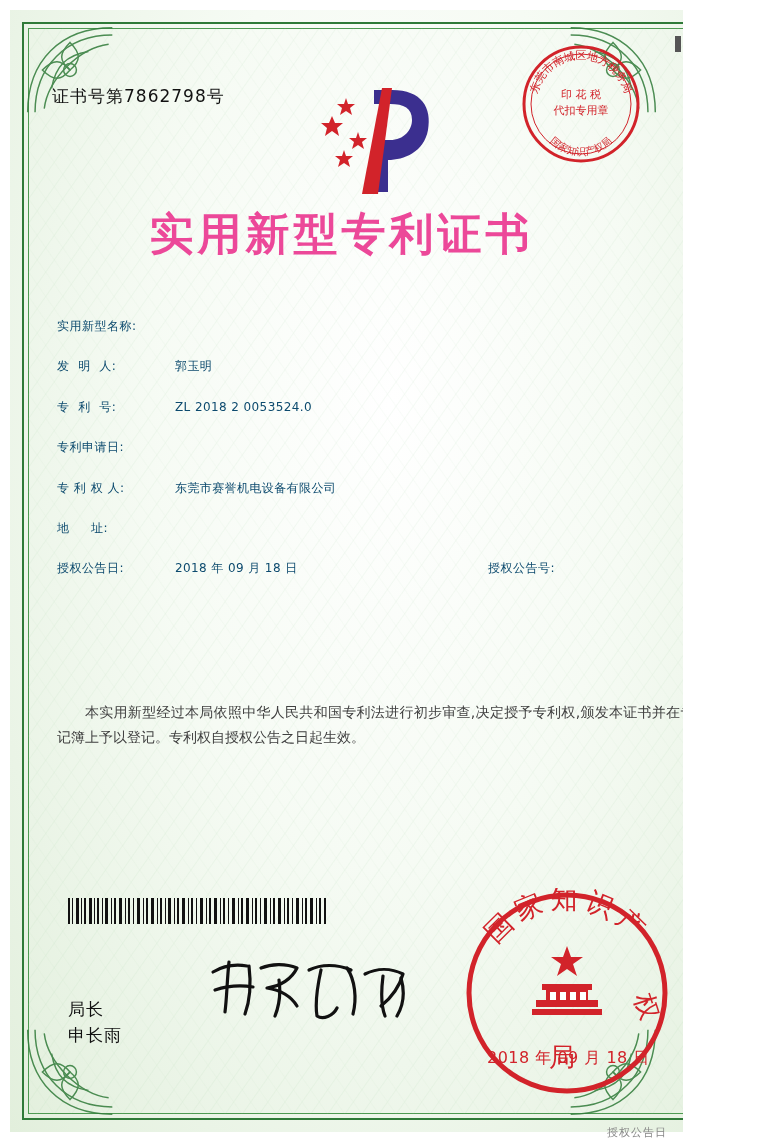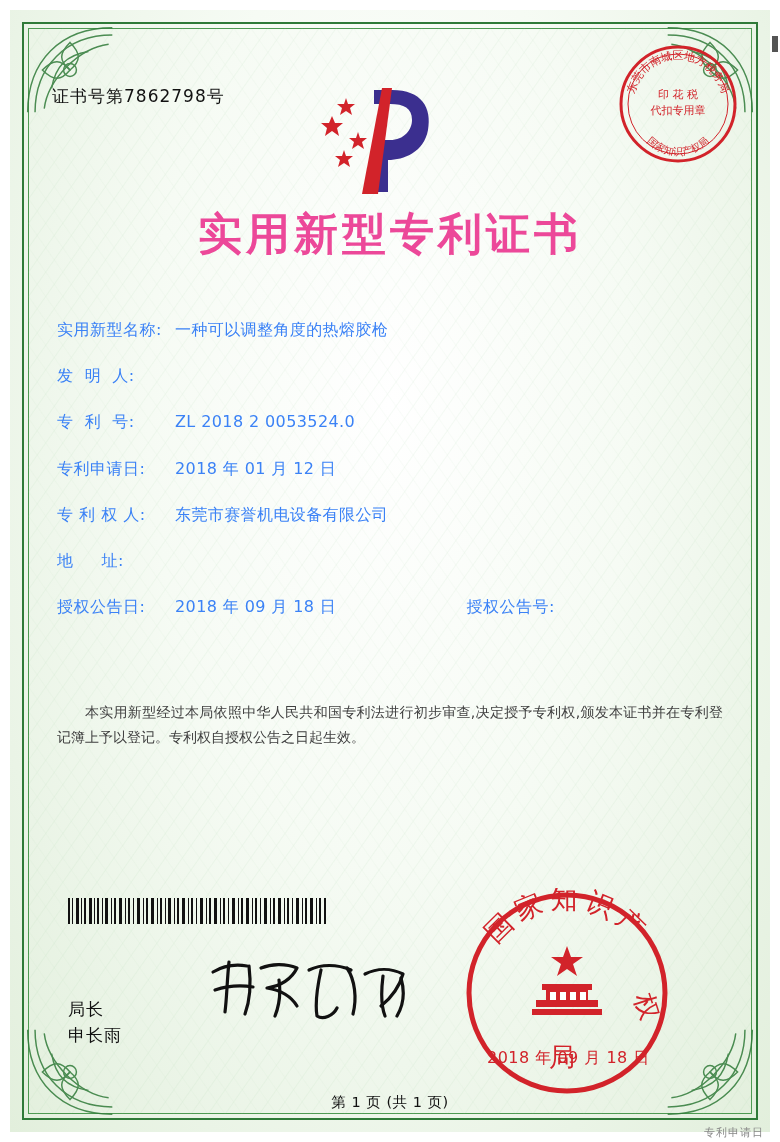--- a/index.html
+++ b/index.html
@@ -5,21 +5,21 @@
   html, body {
     margin: 0;
     padding: 0;
     background: #fff;
   }
   body {
     font-family: "DejaVu Sans", "Liberation Sans", sans-serif;
   }
   #cert {
     position: relative;
-    width: 780px;
+    width: 683px;
     height: 1142px;
     overflow: hidden;
     background: #ffffff;
   }
   
   .paper {
     position: absolute;
     left: 10px;
     top: 10px;
     width: 760px;
@@ -102,22 +102,22 @@
     letter-spacing: 4px;
     color: #ec4899;
   }
 
   
   .fields {
     position: absolute;
     left: 57px;
     top: 318px;
     width: 666px;
-    font-size: 16px;
-    color: #3b82f6;
+    font-size: 12px;
+    color: #0c4a6e;
   }
   .field-row {
     display: flex;
     align-items: flex-start;
     margin-bottom: 23px;
     line-height: 1.45;
   }
   .field-label {
     width: 118px;
     flex: 0 0 118px;
@@ -327,32 +327,31 @@
     </text>
     <text x="62" y="56" font-size="11" fill="#d2232a" text-anchor="middle" font-family="'DejaVu Sans',sans-serif">印 花 税</text>
     <text x="62" y="72" font-size="11" fill="#d2232a" text-anchor="middle" font-family="'DejaVu Sans',sans-serif">代扣专用章</text>
   </svg>
 
   <div class="title">实用新型专利证书</div>
 
   <div class="fields">
     <div class="field-row">
       <div class="field-label">实用新型名称:</div>
-      <div class="field-value">一种可以调整角度的热熔胶枪</div>
     </div>
     <div class="field-row">
       <div class="field-label">发  明  人:</div>
+      <div class="field-value">郭玉明</div>
     </div>
     <div class="field-row">
       <div class="field-label">专  利  号:</div>
       <div class="field-value">ZL 2018 2 0053524.0</div>
     </div>
     <div class="field-row">
       <div class="field-label">专利申请日:</div>
-      <div class="field-value">2018 年 01 月 12 日</div>
     </div>
     <div class="field-row">
       <div class="field-label">专 利 权 人:</div>
       <div class="field-value">东莞市赛誉机电设备有限公司</div>
     </div>
     <div class="field-row">
       <div class="field-label">地     址:</div>
     </div>
     <div class="field-row two-col">
       <div class="col-a">
@@ -476,17 +475,16 @@
         <rect x="88" y="104" width="6" height="8" fill="#fff"></rect>
         <rect x="98" y="104" width="6" height="8" fill="#fff"></rect>
         <rect x="108" y="104" width="6" height="8" fill="#fff"></rect>
         <rect x="118" y="104" width="6" height="8" fill="#fff"></rect>
       </g>
     </g>
   </svg>
 
   <div class="seal-date">2018 年 09 月 18 日</div>
 
-  <div class="page-no">第 1 页 (共 1 页)</div>
 
   <div class="edge-mark"></div>
-  <div class="edge-mark-b">专利申请日</div>
+  <div class="edge-mark-b">授权公告日</div>
 </div>
 
 </body></html>

